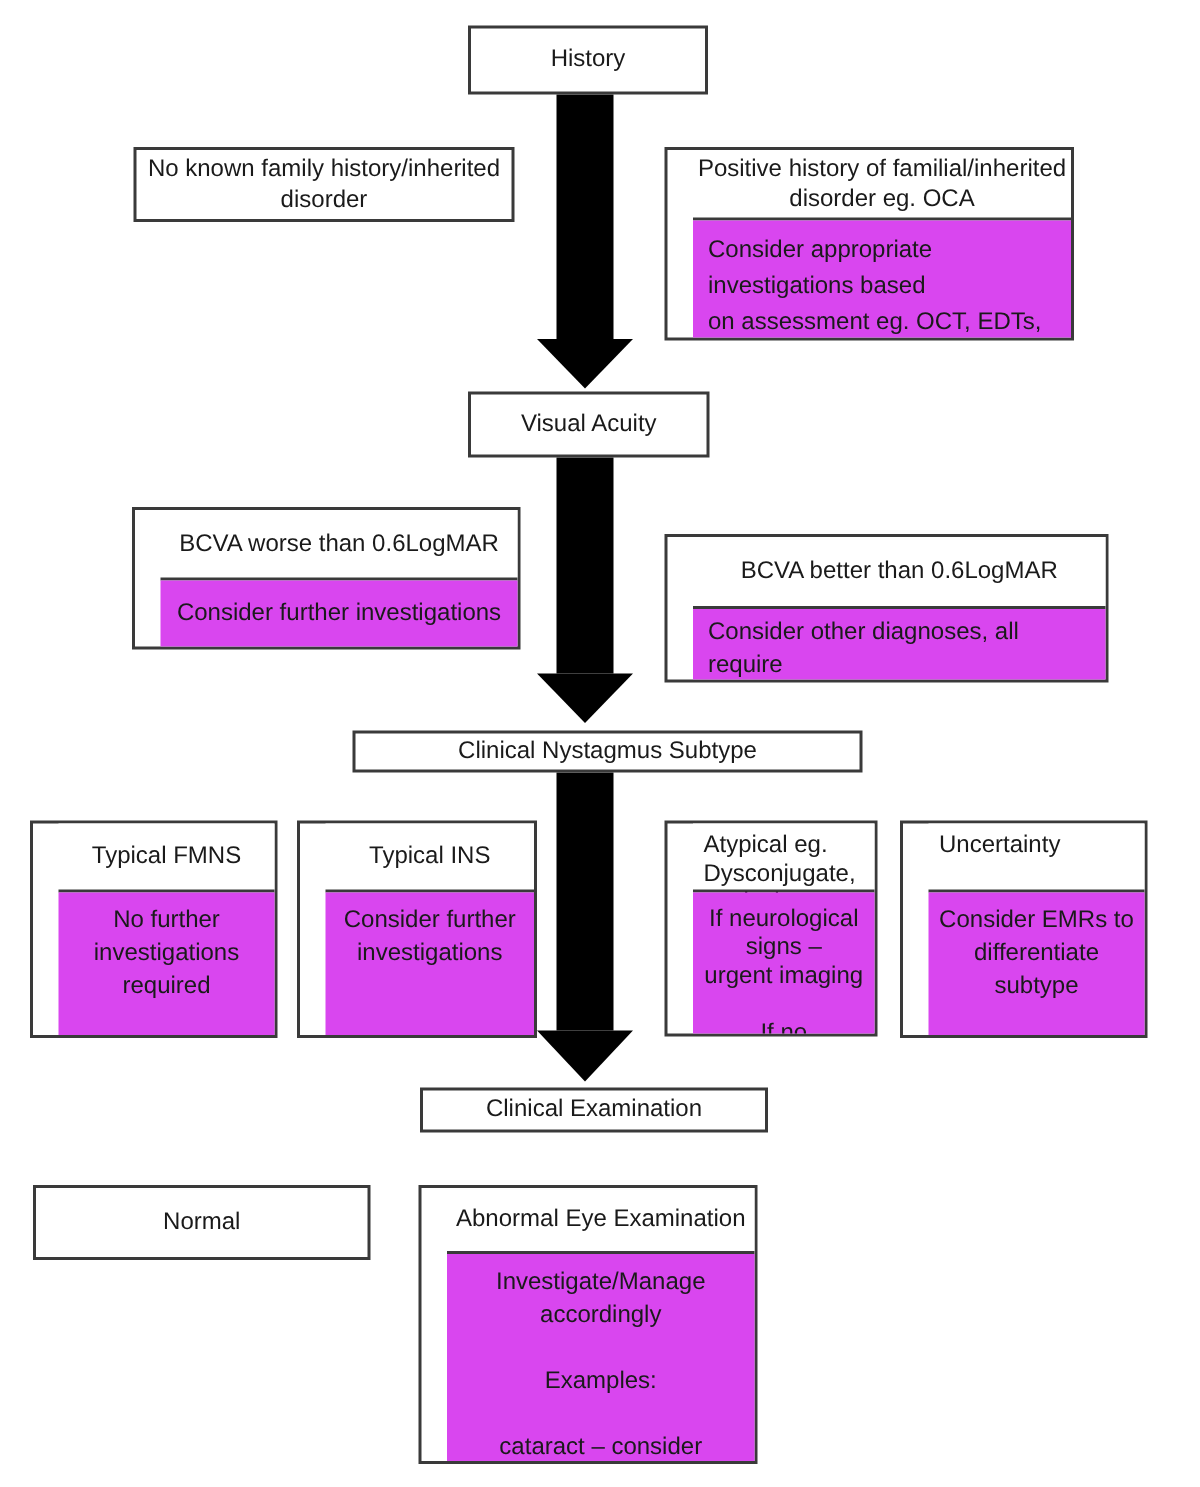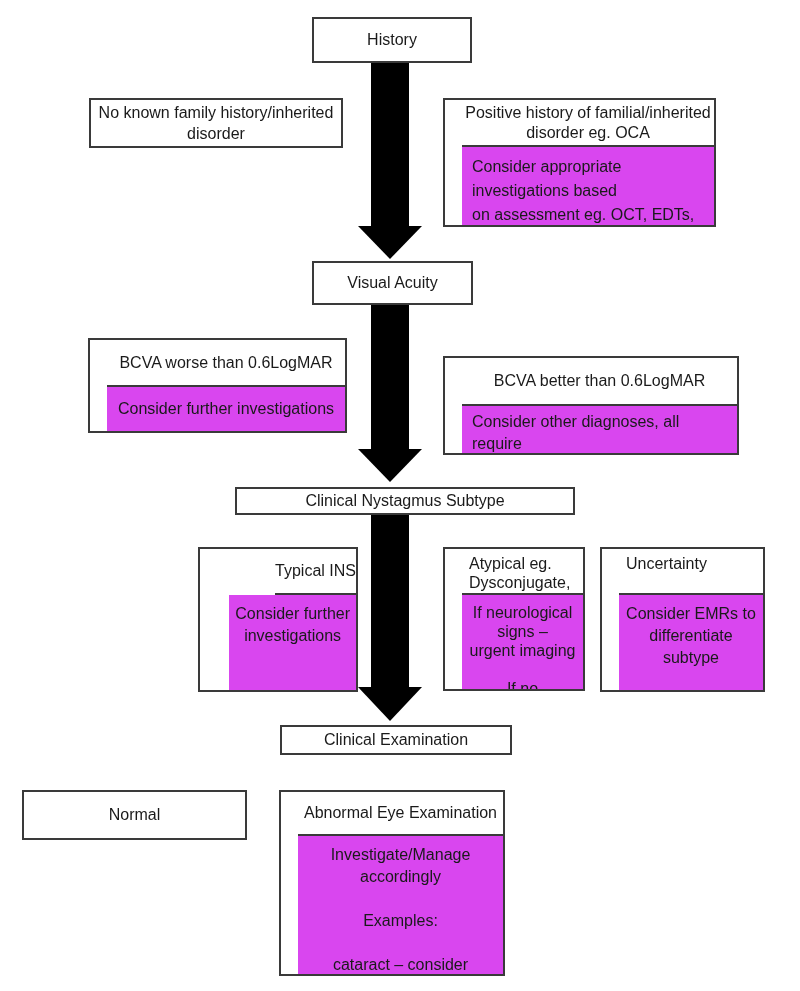--- a/index.html
+++ b/index.html
@@ -74,22 +74,27 @@
   <div class="box split" style="left:443px;top:356px;width:296px;height:99px;--hh:48px;">
     <div class="head">BCVA  better than 0.6LogMAR</div>
     <div class="body l" style="line-height:22px;padding-top:5px;">Consider other diagnoses, all require
 further investigations</div>
   </div>
 
   <div class="box center title-node" style="left:235px;top:487px;width:340px;height:28px;">
     <span>Clinical Nystagmus Subtype</span>
   </div>
 
+  <div class="box split" style="left:20px;top:547px;width:165px;height:145px;--hh:46px;">
+    <div class="head">Typical FMNS</div>
+    <div class="body c">No further
+investigations required</div>
+  </div>
 
-  <div class="box split" style="left:198px;top:547px;width:160px;height:145px;align-items:flex-end;--hh:46px;">
+  <div class="box split" style="left:198px;top:547px;width:160px;height:145px;--hh:46px;">
     <div class="head">Typical INS</div>
     <div class="body c">Consider further
 investigations</div>
   </div>
 
   <div class="box split" style="left:443px;top:547px;width:142px;height:144px;--hh:46px;">
     <div class="head tl">Atypical eg.
 Dysconjugate, vertical</div>
     <div class="body c" style="line-height:19px;padding-top:8px;">If neurological signs –
 urgent imaging

